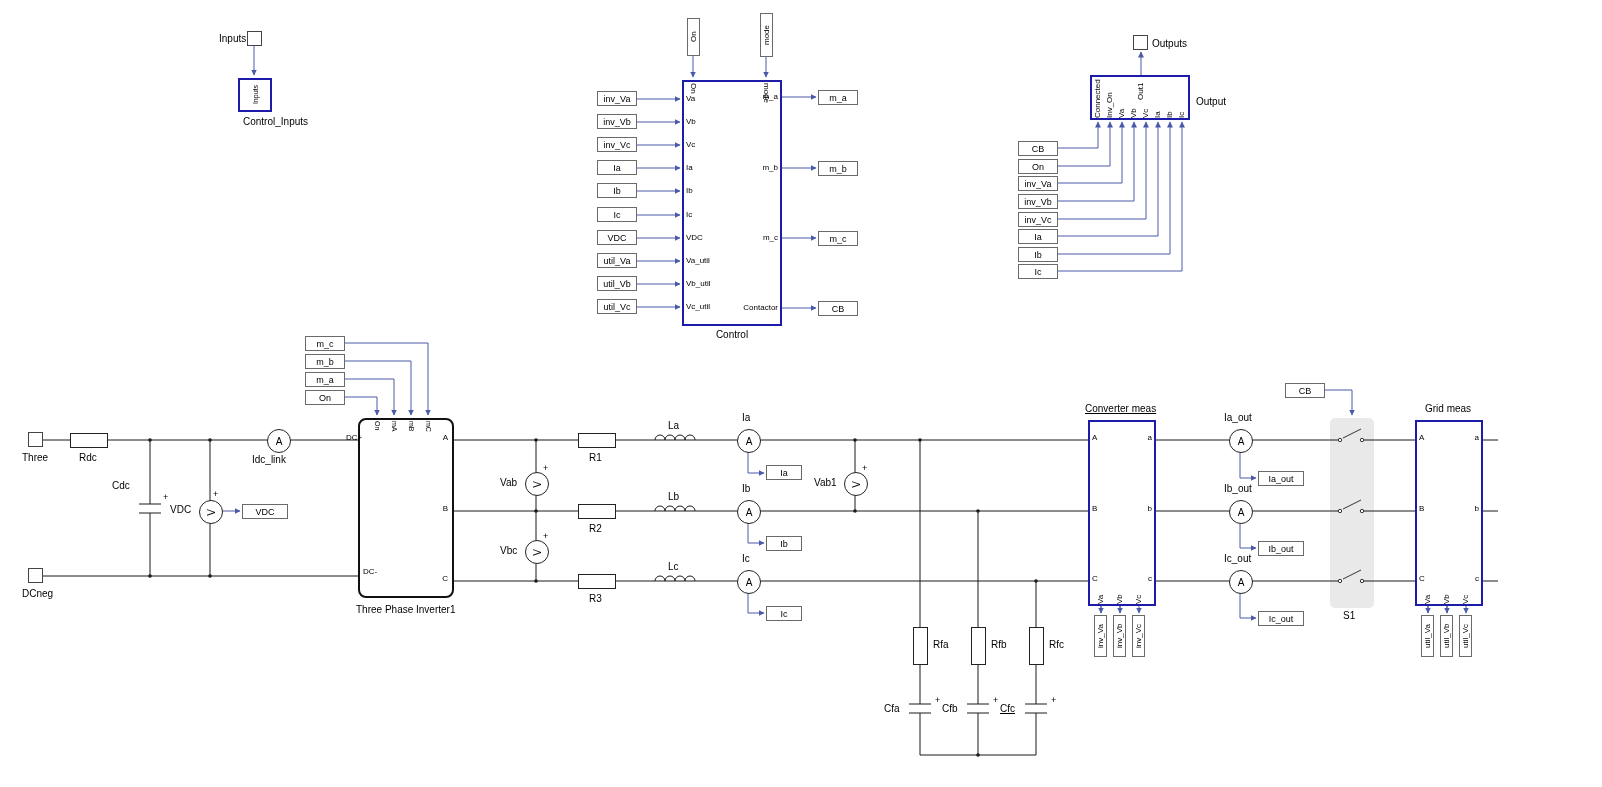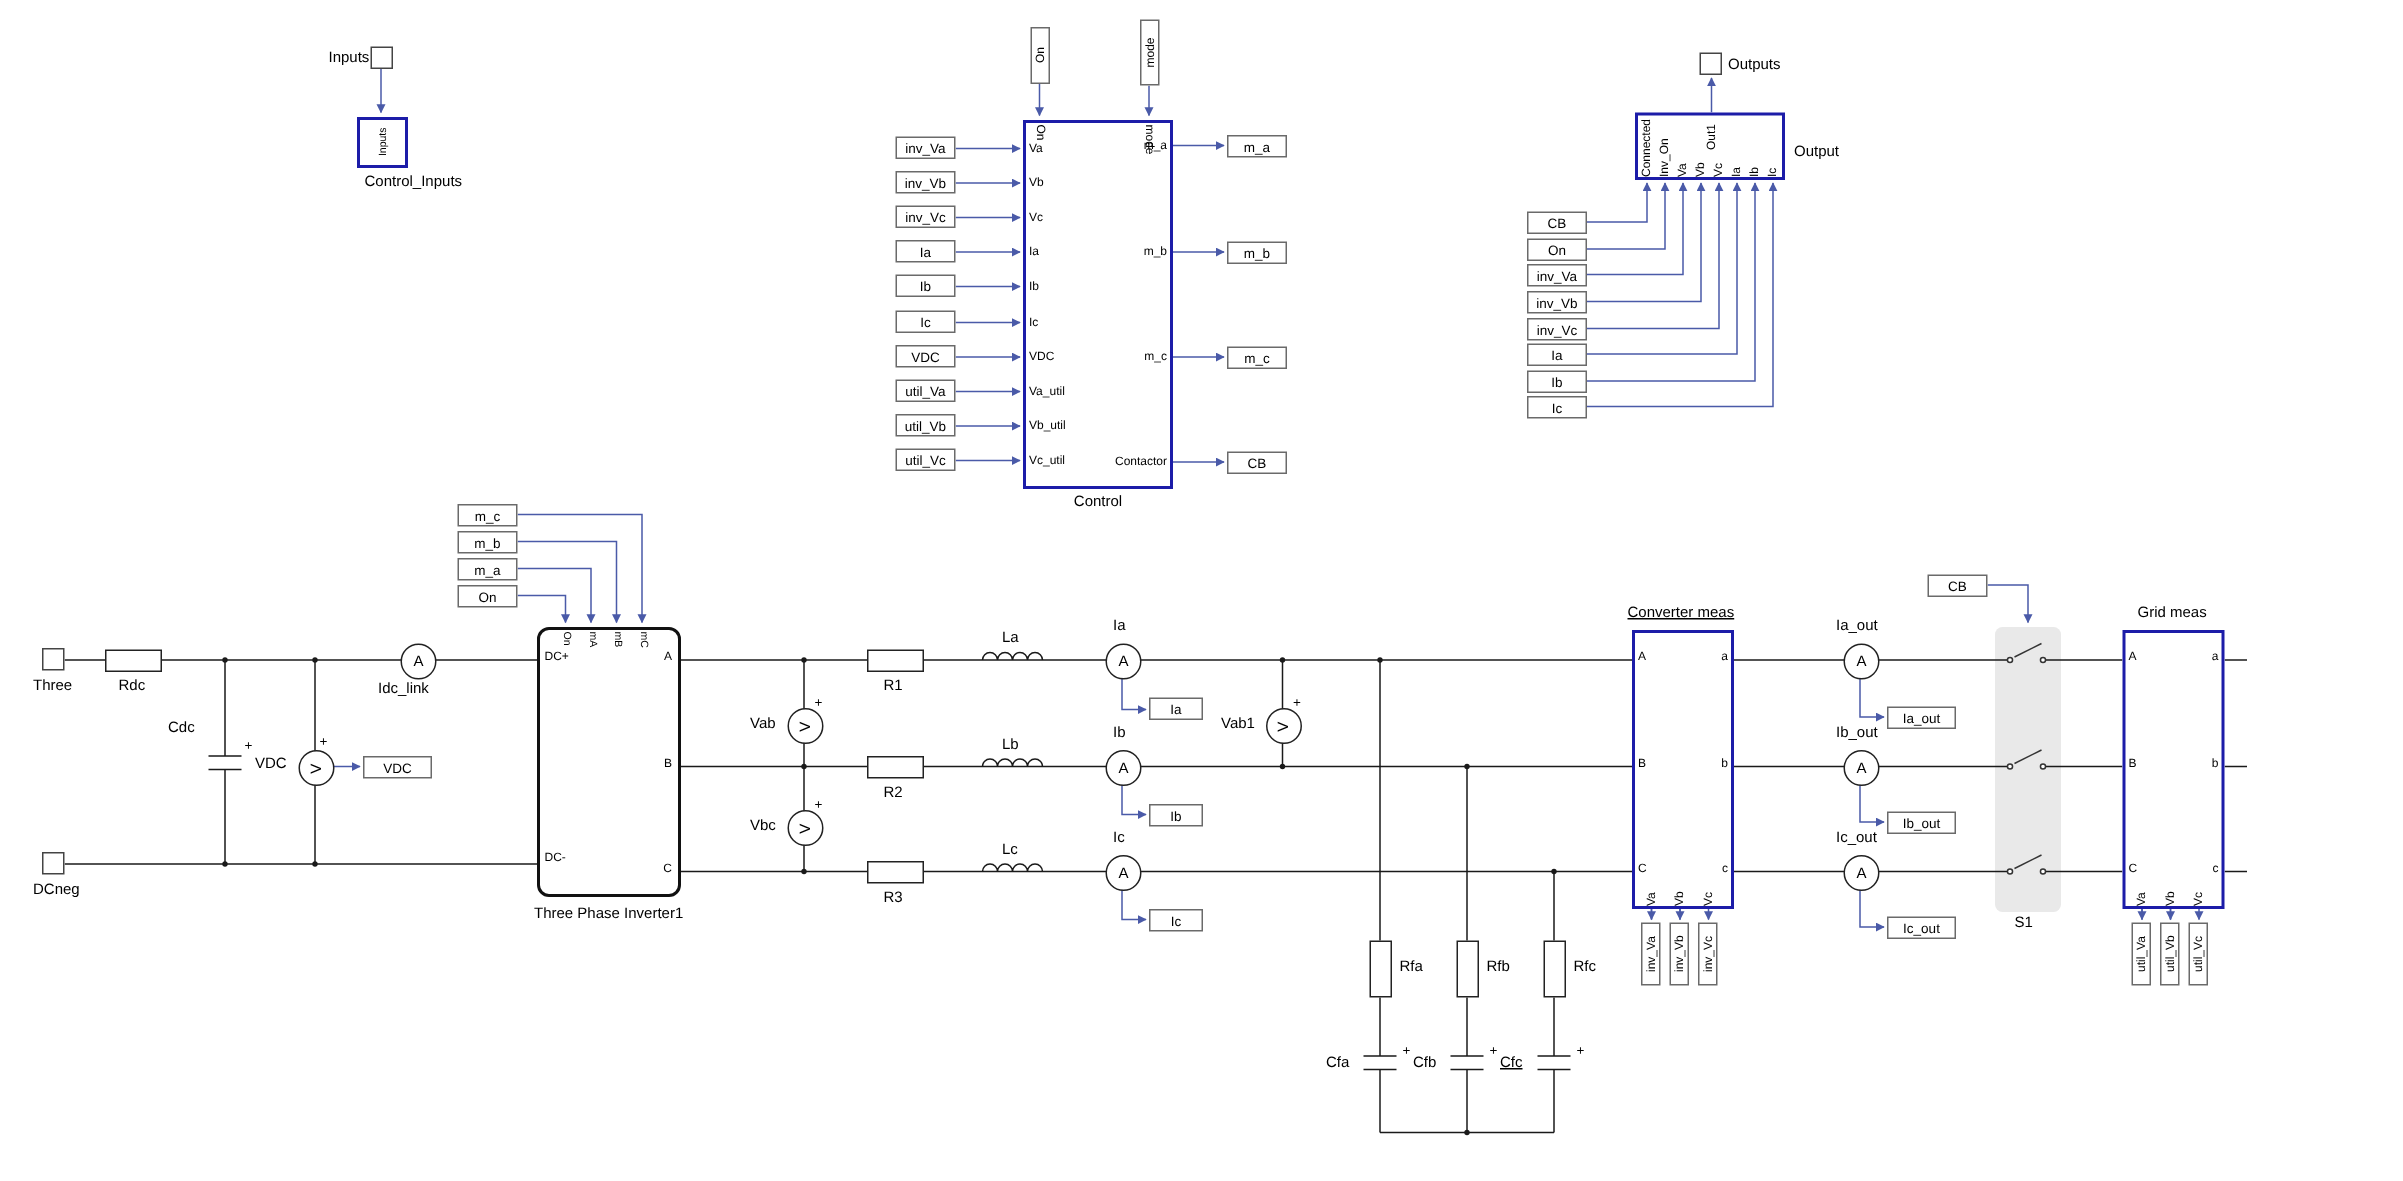--- a/index.html
+++ b/index.html
@@ -248,21 +248,21 @@
 <div class="sq" style="left:28px;top:568px;"></div>
 <span class="lbl" style="left:22px;top:588px;">DCneg</span>
 
 <div class="tag" style="left:305px;top:336px;width:40px;height:15px;">m_c</div>
 <div class="tag" style="left:305px;top:354px;width:40px;height:15px;">m_b</div>
 <div class="tag" style="left:305px;top:372px;width:40px;height:15px;">m_a</div>
 <div class="tag" style="left:305px;top:390px;width:40px;height:15px;">On</div>
 
 <div class="invblk" style="left:358px;top:418px;width:96px;height:180px;"></div>
 <span class="lbl" style="left:356px;top:604px;">Three Phase Inverter1</span>
-<span class="plbl" style="left:363px;top:433px;">DC+</span>
+<span class="plbl" style="left:346px;top:433px;">DC+</span>
 <span class="plbl" style="left:363px;top:567px;">DC-</span>
 <span class="plbl rt" style="left:434px;top:433px;width:14px;">A</span>
 <span class="plbl rt" style="left:434px;top:504px;width:14px;">B</span>
 <span class="plbl rt" style="left:434px;top:574px;width:14px;">C</span>
 <span class="plbl vdn" style="left:373px;top:421px;font-size:7px;">On</span>
 <span class="plbl vdn" style="left:390px;top:421px;font-size:7px;">mA</span>
 <span class="plbl vdn" style="left:407px;top:421px;font-size:7px;">mB</span>
 <span class="plbl vdn" style="left:424px;top:421px;font-size:7px;">mC</span>
 
 <span class="lbl" style="left:500px;top:477px;">Vab</span>

